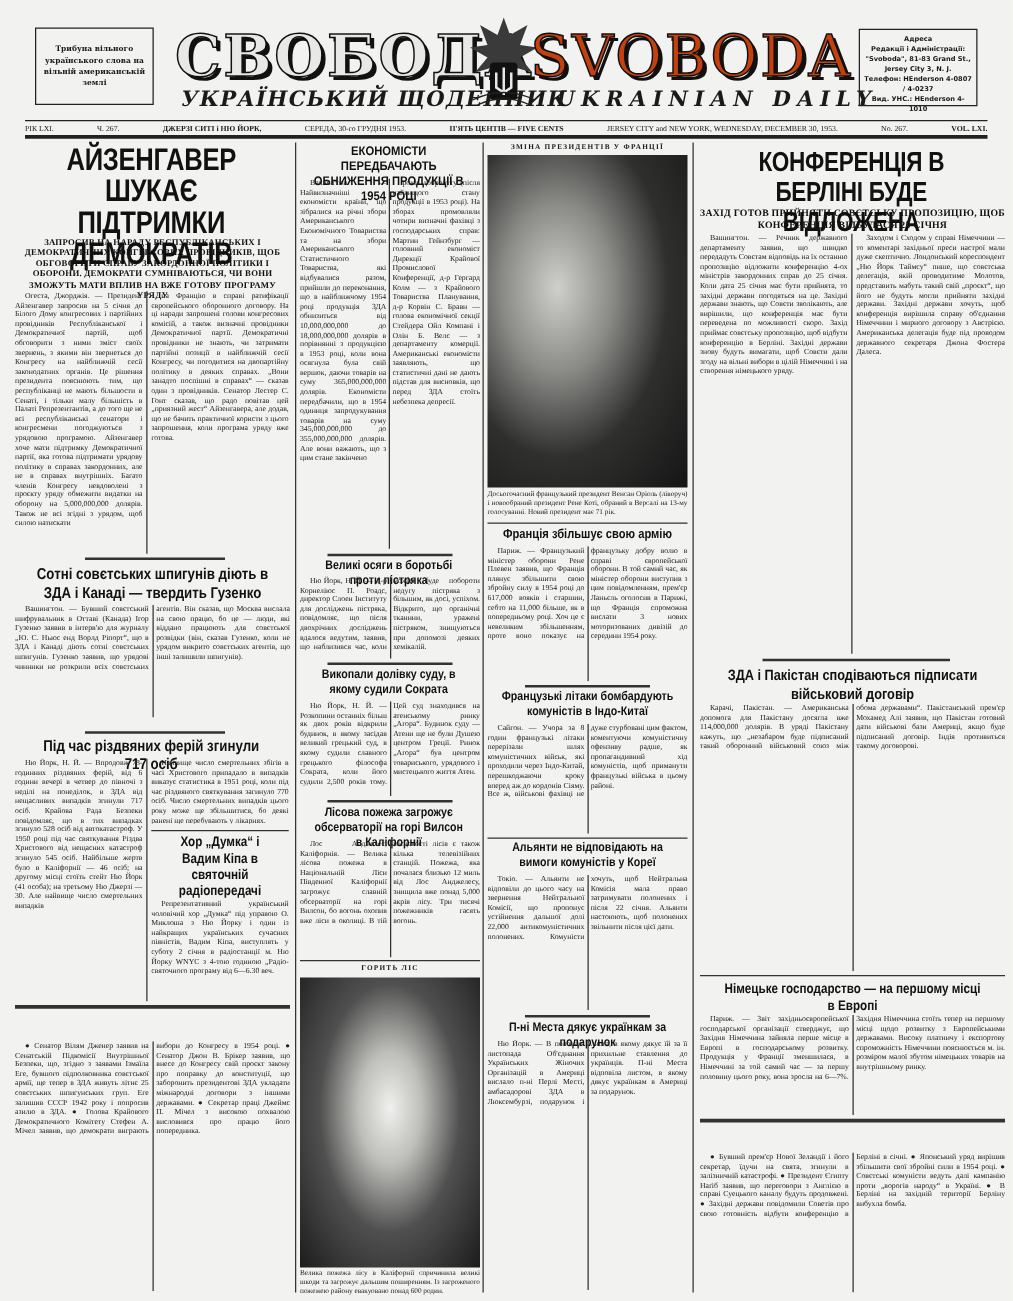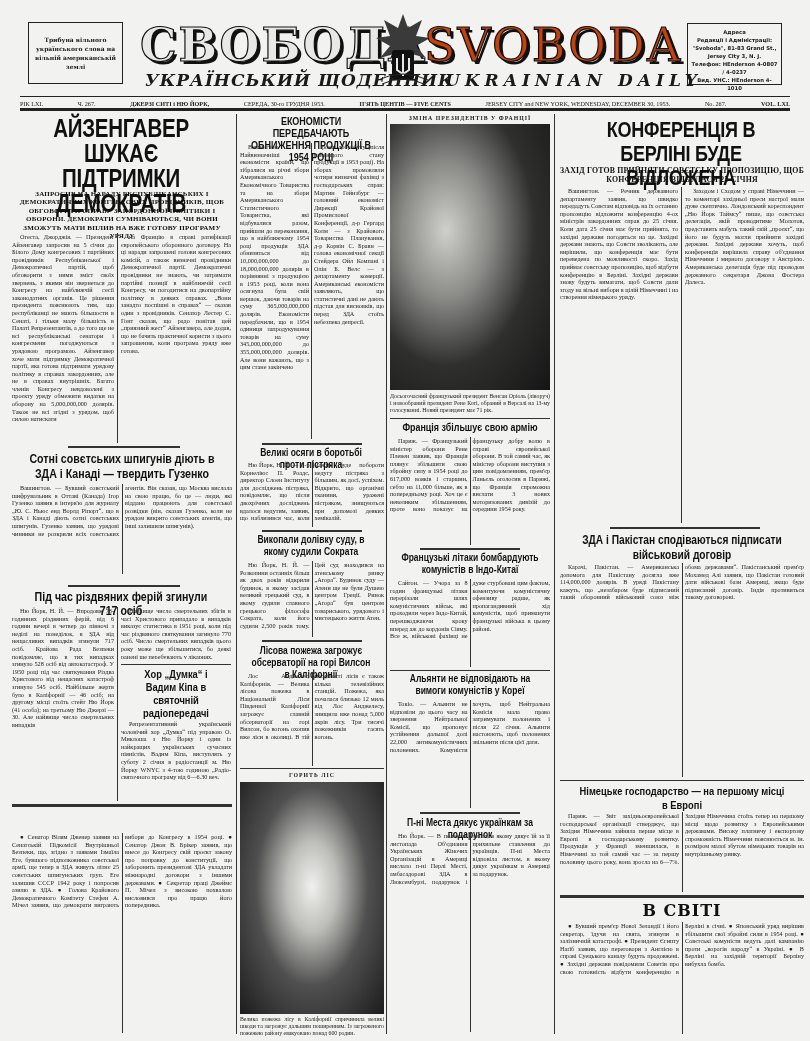--- a/index.html
+++ b/index.html
@@ -203,18 +203,17 @@
     <p>Карачі, Пакістан. — Американська допомога для Пакістану досягла вже 114,000,000 долярів. В уряді Пакістану кажуть, що „незабаром буде підписаний такий оборонний військовий союз між обома державами“. Пакістанський прем'єр Мохамед Алі заявив, що Пакістан готовий дати військові бази Америці, якщо буде підписаний договір. Індія противиться такому договорові.</p>
   </div>
   <div class="hrule thin" style="left:560px; top:780px; width:244px;"></div>
 
   <div class="h2" style="left:558px; top:784px; width:248px; font-size:11px; line-height:14px;">Німецьке господарство — на першому місці в Европі</div>
   <div class="col" style="left:560px; top:812px; width:244px; height:80px; column-count:2; column-gap:6px; column-rule:1px solid #333;">
     <p>Париж. — Звіт західньоєвропейської господарської організації стверджує, що Західня Німеччина зайняла перше місце в Европі в господарському розвитку. Продукція у Франції зменшилася, в Німеччині за той самий час — за першу половину цього року, вона зросла на 6—7%. Західня Німеччина стоїть тепер на першому місці щодо розвитку з Европейськими державами. Високу платничу і експортову спроможність Німеччини пояснюється м. ін. розміром малої збутом німецьких товарів на внутрішньому ринку.</p>
   </div>
 
   <div class="hrule" style="left:560px; top:895px; width:244px; height:3px;"></div>
-  <div class="section-head" style="left:560px; top:901px; width:244px; font-size:16px;">В СВІТІ</div>
   <div class="col" style="left:560px; top:922px; width:244px; height:112px; column-count:2; column-gap:6px; column-rule:1px solid #333;">
     <p>● Бувший прем'єр Нової Зеландії і його секретар, їдучи на свята, згинули в залізничній катастрофі. ● Президент Єгипту Наґіб заявив, що переговори з Англією в справі Суецького каналу будуть продовжені. ● Західні держави повідомили Советів про свою готовність відбути конференцію в Берліні в січні. ● Японський уряд вирішив збільшити свої збройні сили в 1954 році. ● Совєтські комуністи ведуть далі кампанію проти „ворогів народу“ в Україні. ● В Берліні на західній території Берліну вибухла бомба.</p>
   </div>
 
 </div>
 
 </body></html>

